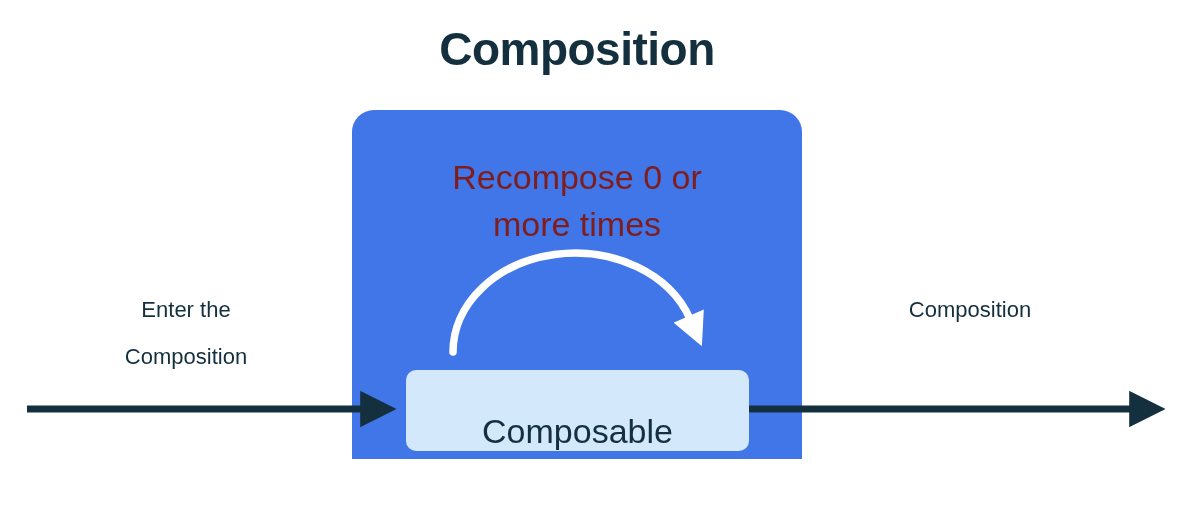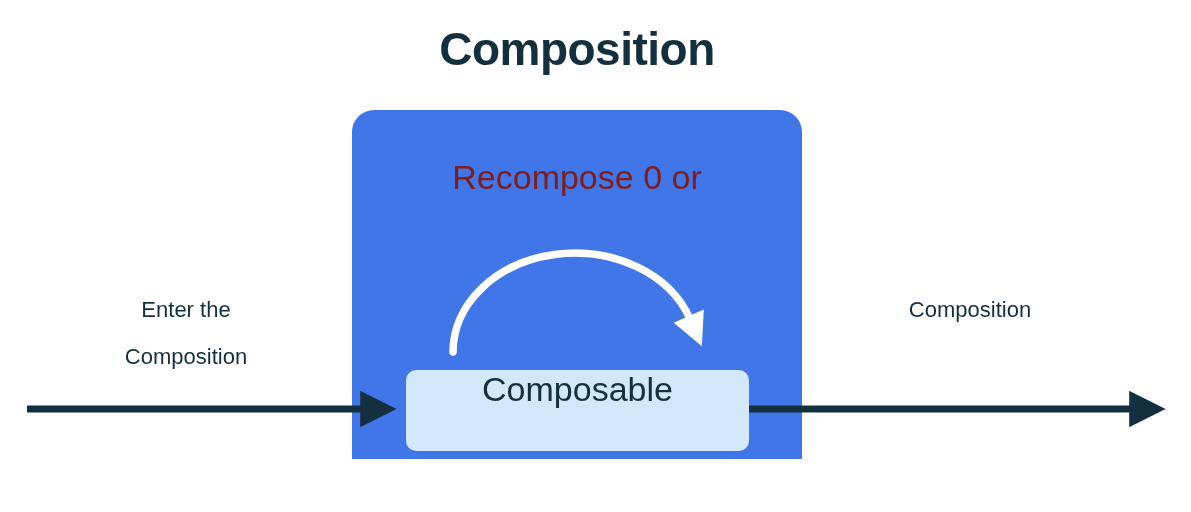--- a/index.html
+++ b/index.html
@@ -51,21 +51,21 @@
   .recompose span { display: block; }
   .composable-box {
     position: absolute;
     left: 406px;
     top: 370px;
     width: 343px;
     height: 81px;
     background: #D3E8FB;
     border-radius: 10px;
     display: flex;
-    align-items: flex-start;
+    align-items: flex-end;
     justify-content: center;
   }
   .composable-box span {
     font-size: 34px;
     color: #14303E;
     font-weight: 400;
   }
   .side-label {
     position: absolute;
     top: 286px;
@@ -92,20 +92,21 @@
 <body>
 
 <div class="stage">
 
   <div class="title">Composition</div>
 
   <div class="blue-box"></div>
 
   <div class="recompose">
     <span>Recompose 0 or</span>
+    <span>more times</span>
   </div>
 
   <div class="composable-box">
     <span>Composable</span>
   </div>
 
   <div class="side-label enter-label">
     <span>Enter the</span>
     <span>Composition</span>
   </div>

